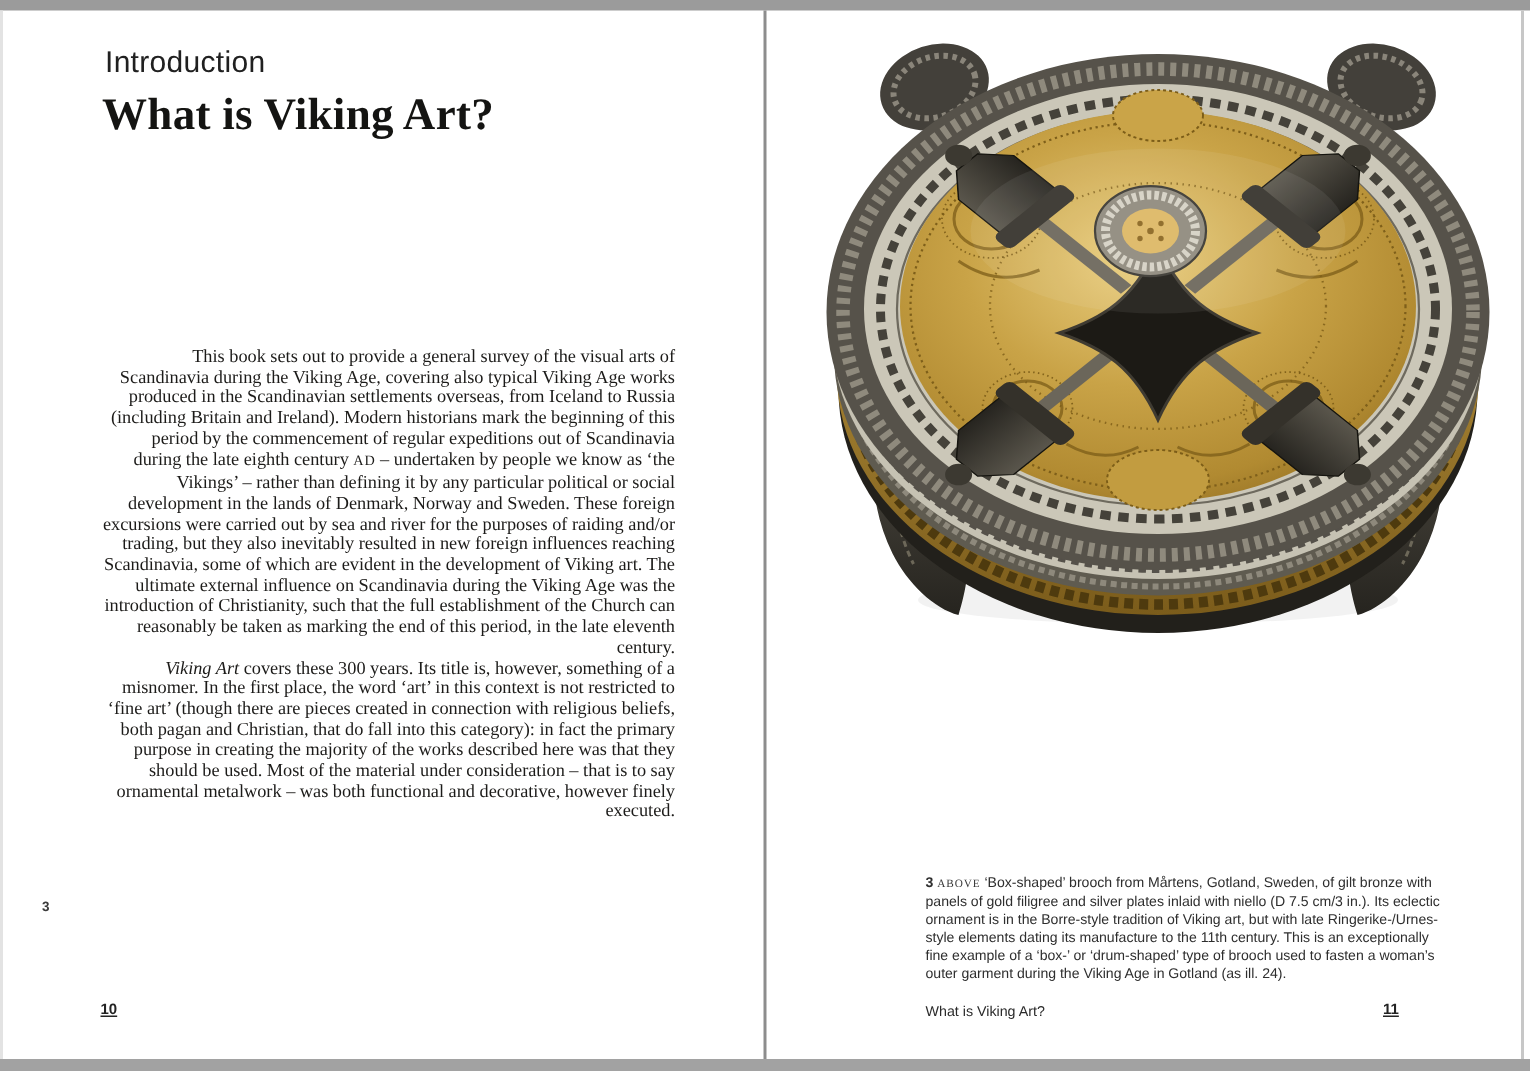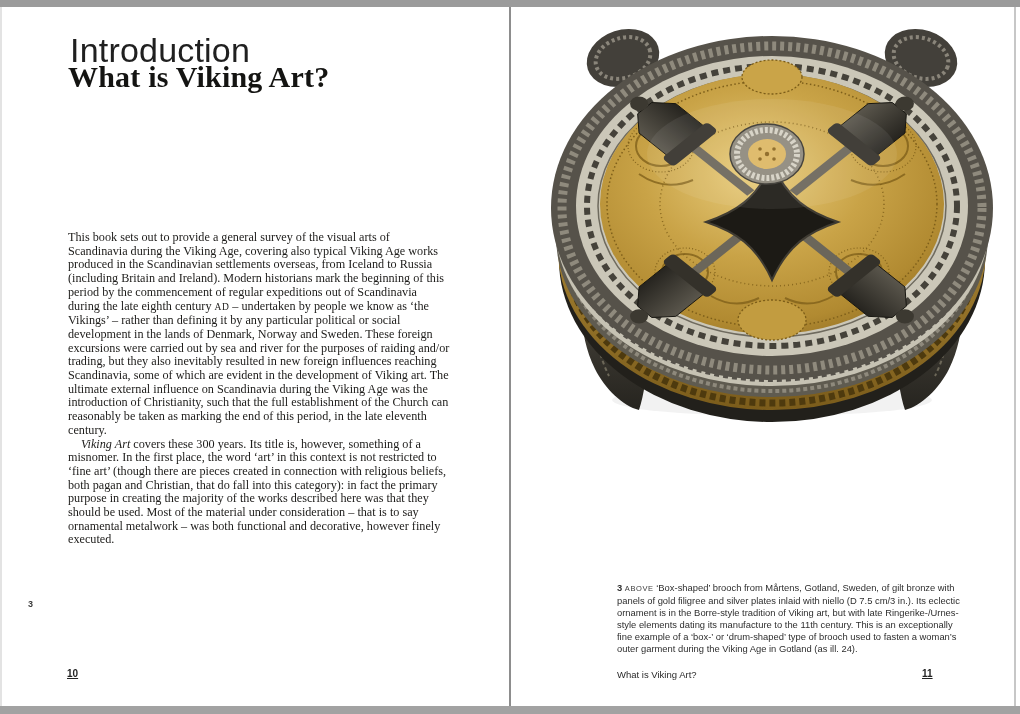--- a/index.html
+++ b/index.html
@@ -4,32 +4,32 @@
 <style>
   html,body{margin:0;padding:0;background:#ffffff;}
   .screen{position:relative;width:1020px;height:714px;background:#ffffff;overflow:hidden;
           font-family:"Liberation Sans",sans-serif;color:#1d1c1a;}
   .edge-top{position:absolute;left:0;top:0;width:1020px;height:7px;background:#9b9b9b;}
   .edge-bottom{position:absolute;left:0;top:706px;width:1020px;height:8px;background:#a2a2a2;}
   .edge-left{position:absolute;left:0;top:7px;height:699px;width:2px;background:#e3e3e3;}
   .edge-right{position:absolute;left:1014px;top:7px;height:699px;width:2px;background:#c7c7c7;}
   .gutter{position:absolute;left:509px;top:7px;height:699px;width:2px;background:#8d8d8d;}
 
-  .kicker{position:absolute;left:70px;top:31px;font-size:34px;letter-spacing:.2px;color:#202020;}
+  .kicker{position:absolute;left:70px;top:31px;font-size:20px;letter-spacing:.2px;color:#202020;}
   .title{position:absolute;left:68px;top:60px;margin:0;font-family:"Liberation Serif",serif;
          font-weight:700;font-size:30px;color:#141412;letter-spacing:.2px;}
 
   .bodytext{position:absolute;left:68px;top:231px;width:382px;font-family:"Liberation Serif",serif;
             font-size:12.2px;line-height:13.7px;color:#1c1b19;}
-  .bodytext p{margin:0;}
+  .bodytext p{margin:0;text-align:right;}
   .bodytext p.indent{text-indent:13px;}
   .seg-italic{font-style:italic;}
   .seg-smallcaps{font-size:.78em;letter-spacing:.5px;}
   .seg-figno{font-weight:700;}
-  .seg-caps{font-size:.8em;letter-spacing:.6px;color:#3a3a3a;}
+  .seg-caps{font-size:.8em;letter-spacing:.6px;color:#3a3a3a;font-family:Liberation Serif, serif;}
 
   .margin-fig{position:absolute;left:28px;top:599px;font-size:9px;font-weight:700;color:#3b3b3b;}
   .pagenum{position:absolute;font-size:10px;font-weight:700;color:#232323;text-decoration:underline;}
   .pagenum-left{left:67px;top:668px;}
   .pagenum-right{left:922px;top:668px;}
   .footer-title{position:absolute;left:617px;top:669px;font-size:9.5px;color:#2a2a2a;}
 
   .caption{position:absolute;left:617px;top:582px;width:344px;font-size:9.4px;line-height:11.9px;color:#2e2e2e;}
 
   .artwork{position:absolute;left:543px;top:14px;width:458px;height:414px;}

